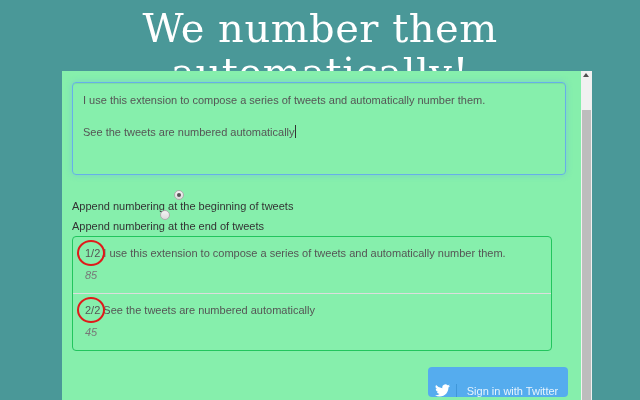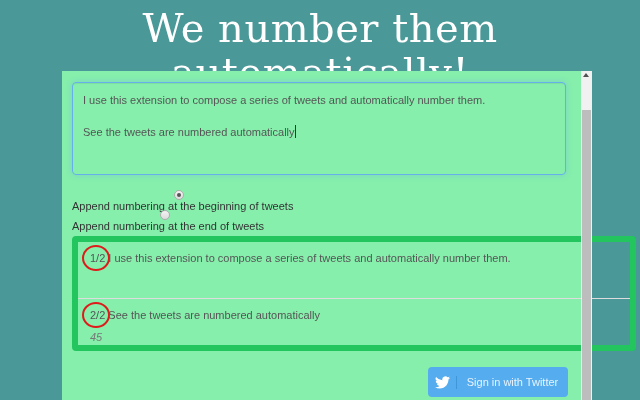--- a/index.html
+++ b/index.html
@@ -67,22 +67,22 @@
       border: 1px solid #adadad;
       background: linear-gradient(#f3f3f3, #dcdcdc);
       margin-right: 7px; position: relative;
     }
     .radio.checked::after {
       content: ""; position: absolute; left: 2px; top: 2px;
       width: 4px; height: 4px; border-radius: 50%; background: #555;
     }
     .list {
       position: absolute; left: 10px; top: 165px;
-      width: 564px; height: 115px;
-      border: 6px solid #22c55e; border-radius: 4px;
+      width: 480px; height: 115px;
+      border: 1px solid #22c55e; border-radius: 4px;
       box-sizing: border-box;
     }
     .list-item {
       position: relative;
       height: 56px;
       box-sizing: border-box;
       padding: 8px 12px;
       font-size: 11px; color: #555555;
     }
     .list-item + .list-item { border-top: 1px solid #dddddd; }
@@ -95,21 +95,21 @@
       position: absolute; left: 4px; top: 3px;
       width: 28px; height: 26px;
       border: 2px solid #e01a1a; border-radius: 50%;
       box-sizing: border-box;
     }
     .twitter-btn {
       position: absolute; left: 366px; top: 296px;
       width: 140px; height: 30px;
       background: #55acee;
       border-radius: 4px;
-      display: flex; align-items: center;
+      display: flex; align-items: flex-end;
       color: #e8f4fd; font-size: 11px;
       cursor: pointer;
     }
     .twitter-btn .icon-box {
       width: 28px;
       border-right: 1px solid #3f97d9;
       display: flex; align-items: center; justify-content: center;
     }
     .twitter-btn .label {
       flex: 1; display: flex; align-items: center; justify-content: center;
@@ -136,20 +136,21 @@
     <span class="radio"></span>
     <span>Append numbering at the end of tweets</span>
   </div>
 
   <div class="list">
     <div class="list-item">
       <div class="tweet-line">
         <span>1/2</span>
         <span>I use this extension to compose a series of tweets and automatically number them.</span>
       </div>
+      <div class="count">85</div>
       <span class="circle"></span>
     </div>
     <div class="list-item">
       <div class="tweet-line">
         <span>2/2</span>
         <span>See the tweets are numbered automatically</span>
       </div>
       <div class="count">45</div>
       <span class="circle"></span>
     </div>

